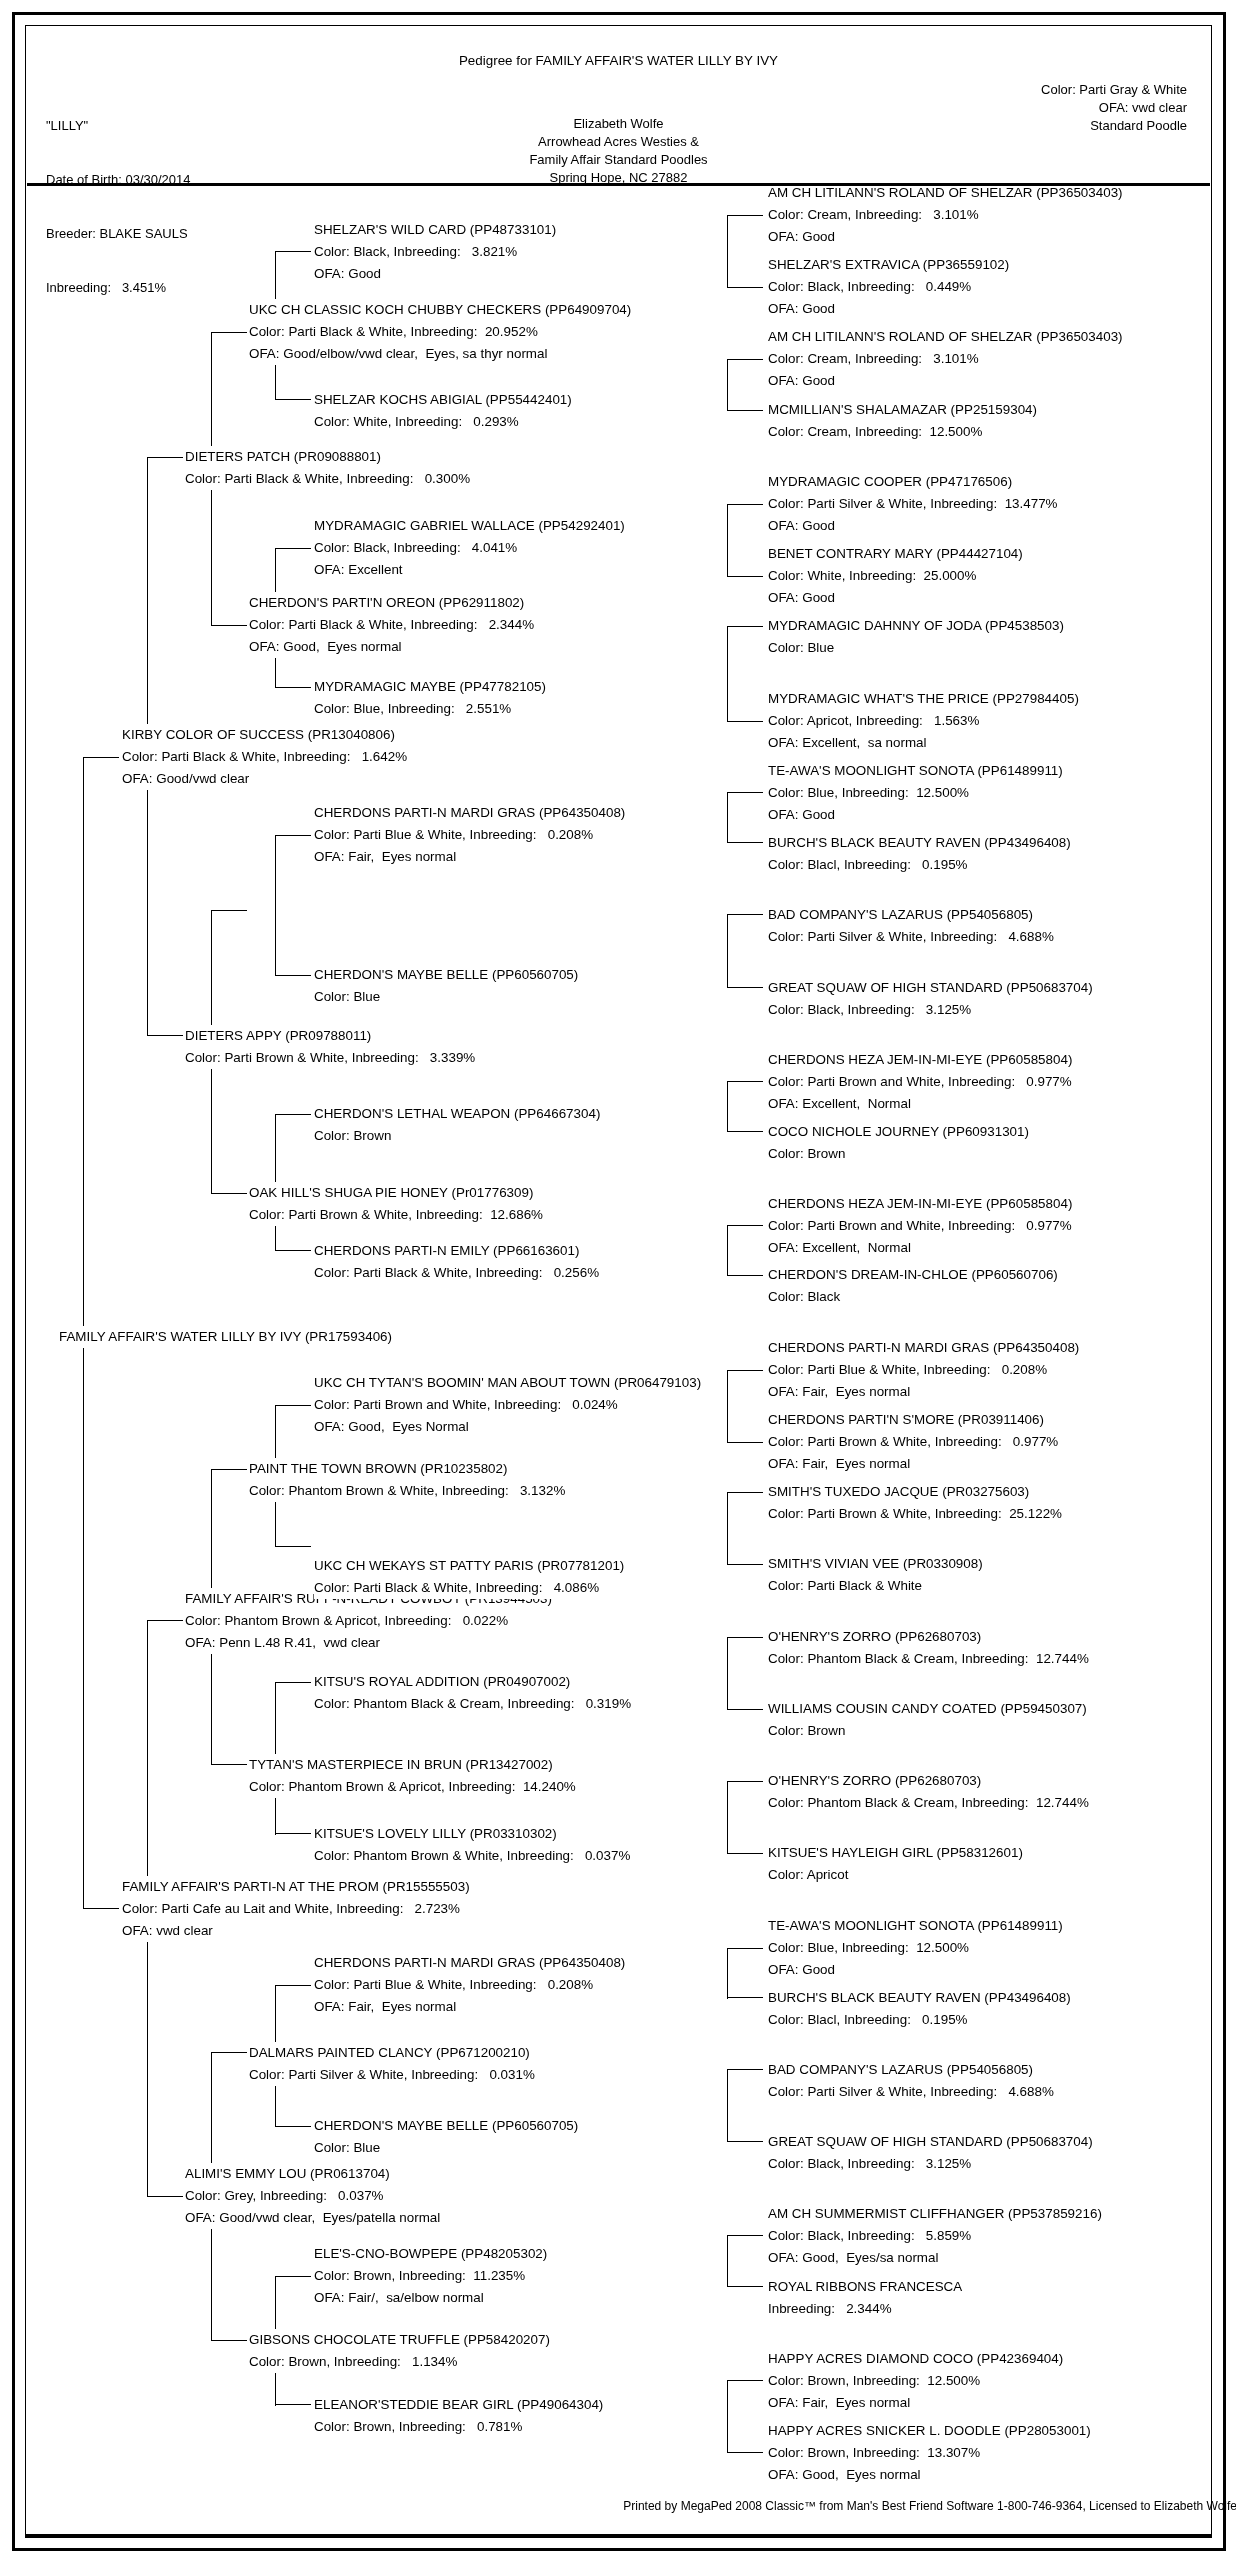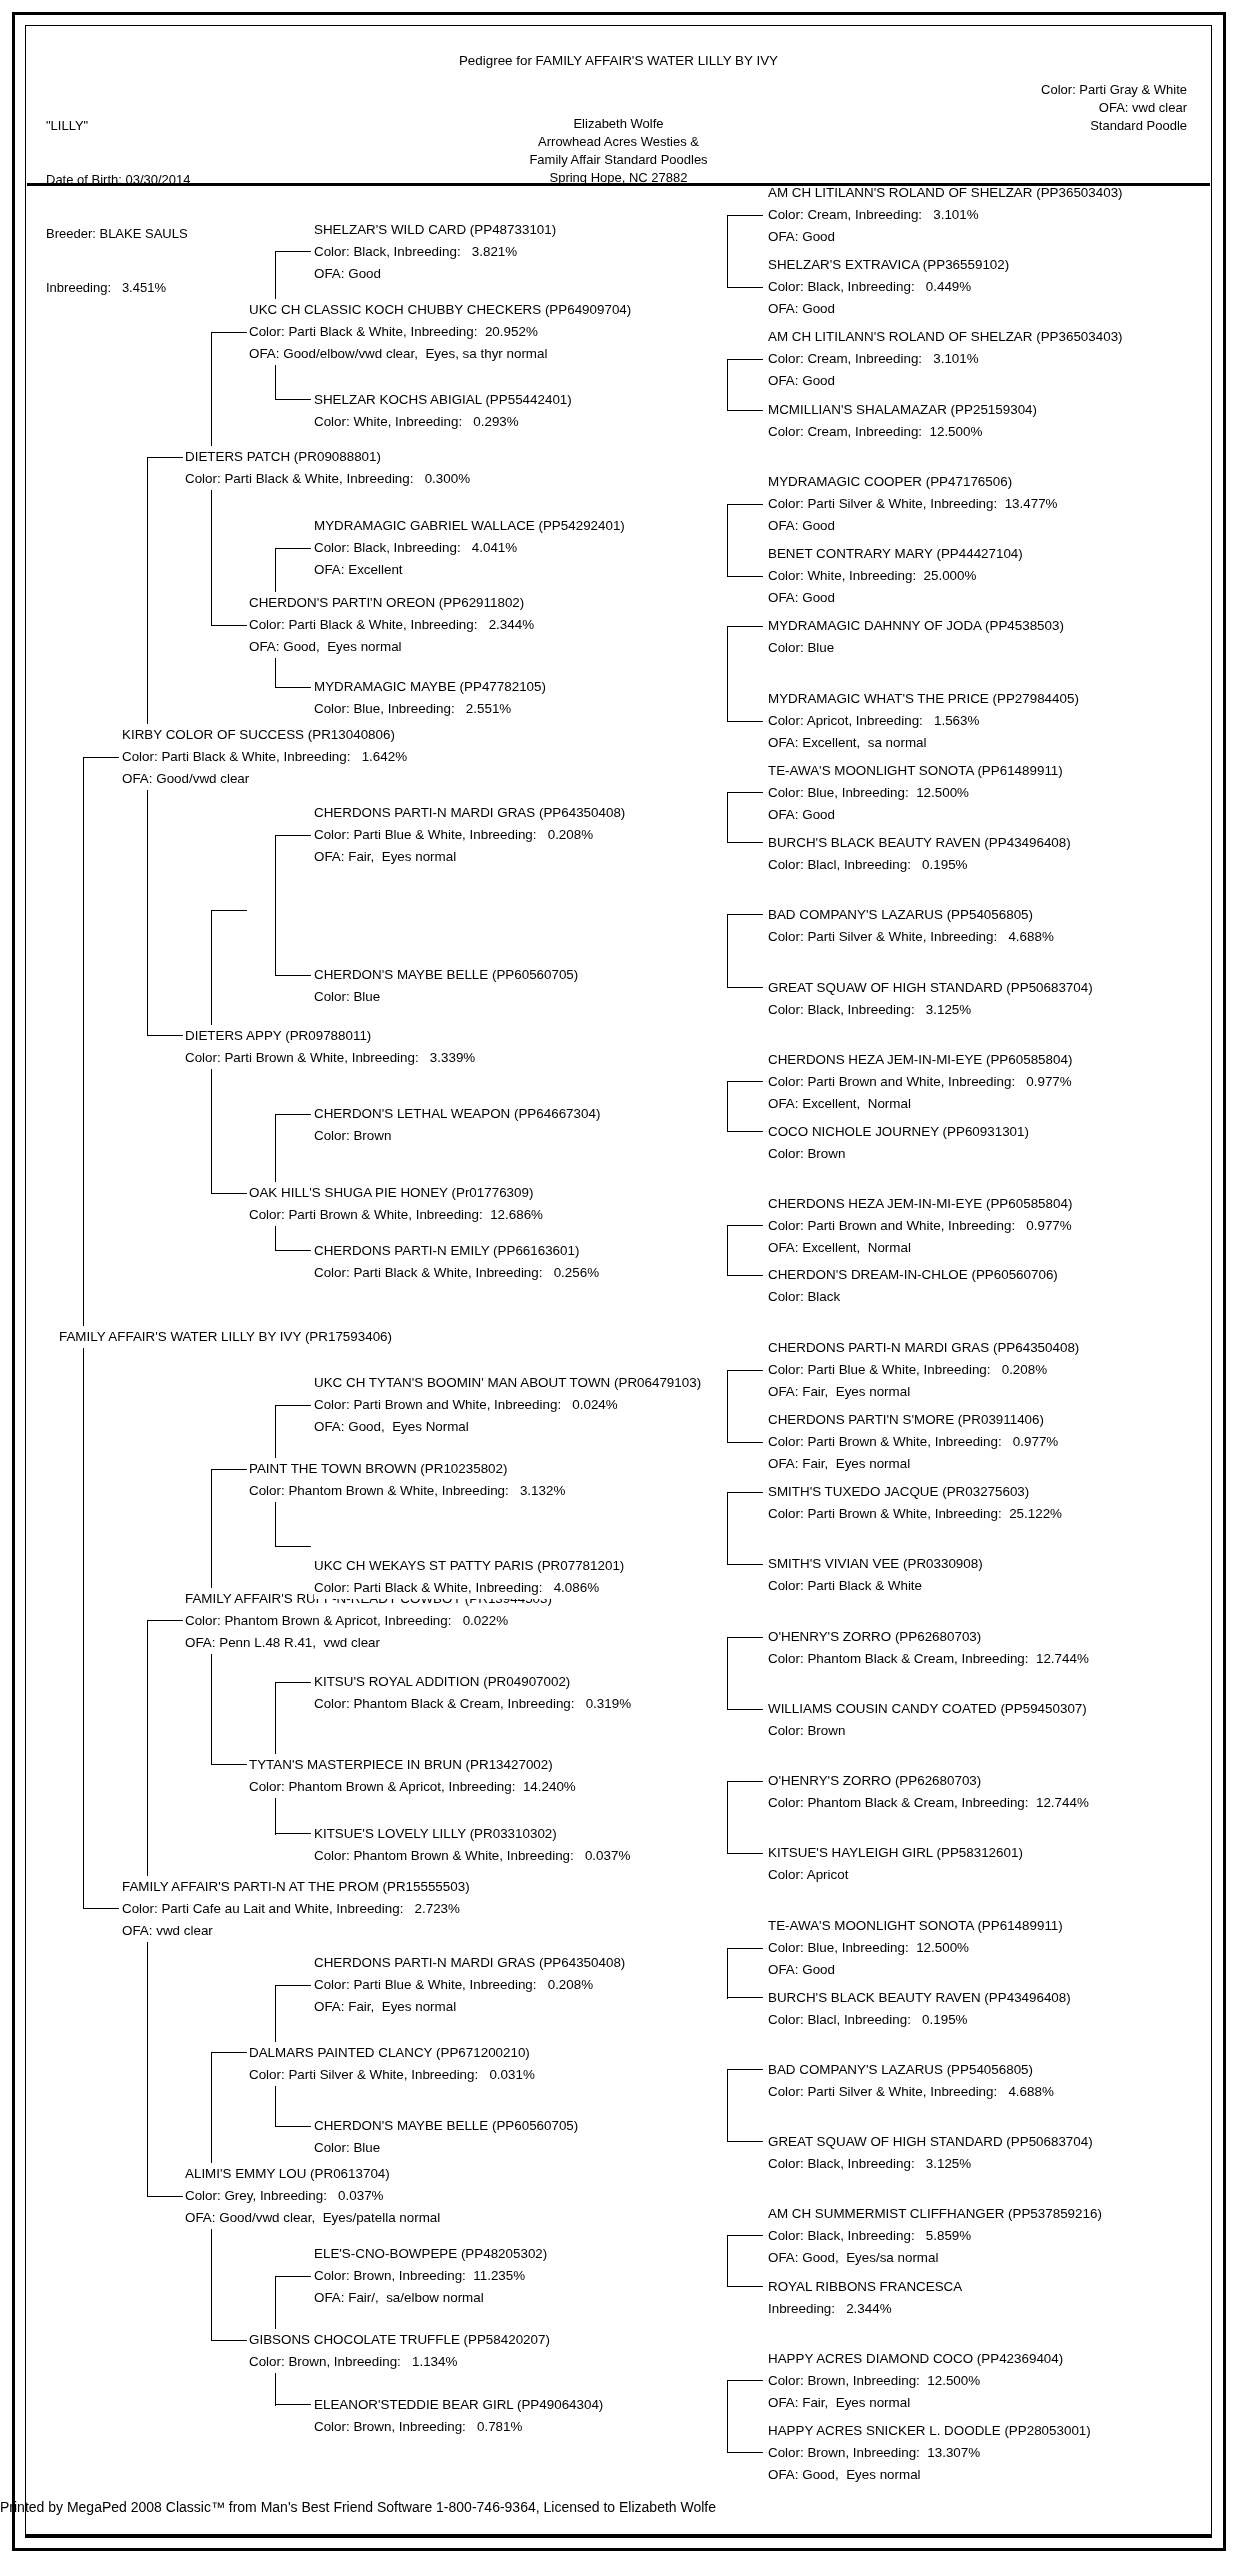--- a/index.html
+++ b/index.html
@@ -8,21 +8,21 @@
   .frame-outer{position:absolute;left:11.5px;top:11.5px;right:11.5px;bottom:25px;border:3.8px solid #000;}
   .frame-inner{position:absolute;left:25px;top:25px;right:25px;bottom:38px;border:1.9px solid #000;border-bottom-width:4.8px;}
   .h-title{position:absolute;left:0;right:0;top:53px;text-align:center;font-size:13.4px;}
   .h-left{position:absolute;left:46px;top:81px;font-size:13px;line-height:18px;white-space:pre;}
   .h-center{position:absolute;left:0;right:0;top:81px;text-align:center;font-size:13px;line-height:18px;margin-top:34px;}
   .h-right{position:absolute;right:50px;top:81px;text-align:right;font-size:13px;line-height:18px;}
   .rule{position:absolute;left:27px;width:1183px;top:183px;height:2.9px;background:#000;z-index:3;}
   #tree{position:absolute;left:0;top:0;width:100%;height:100%;}
   .entry{position:absolute;white-space:pre;background:#fff;z-index:2;font-size:13.4px;line-height:22px;padding-right:2.9px;}
   .cline{position:absolute;background:#000;z-index:1;}
-  .footer{position:absolute;left:0;right:0;top:2499px;text-align:left;font-size:14px;z-index:2;}
+  .footer{position:absolute;left:0;right:0;top:2499px;text-align:right;font-size:12px;z-index:2;}
 </style>
 </head>
 <body>
 
 <div class="page">
   <div class="frame-outer"></div>
   <div class="frame-inner"></div>
 
   <div class="h-title">Pedigree for FAMILY AFFAIR'S WATER LILLY BY IVY</div>
 

